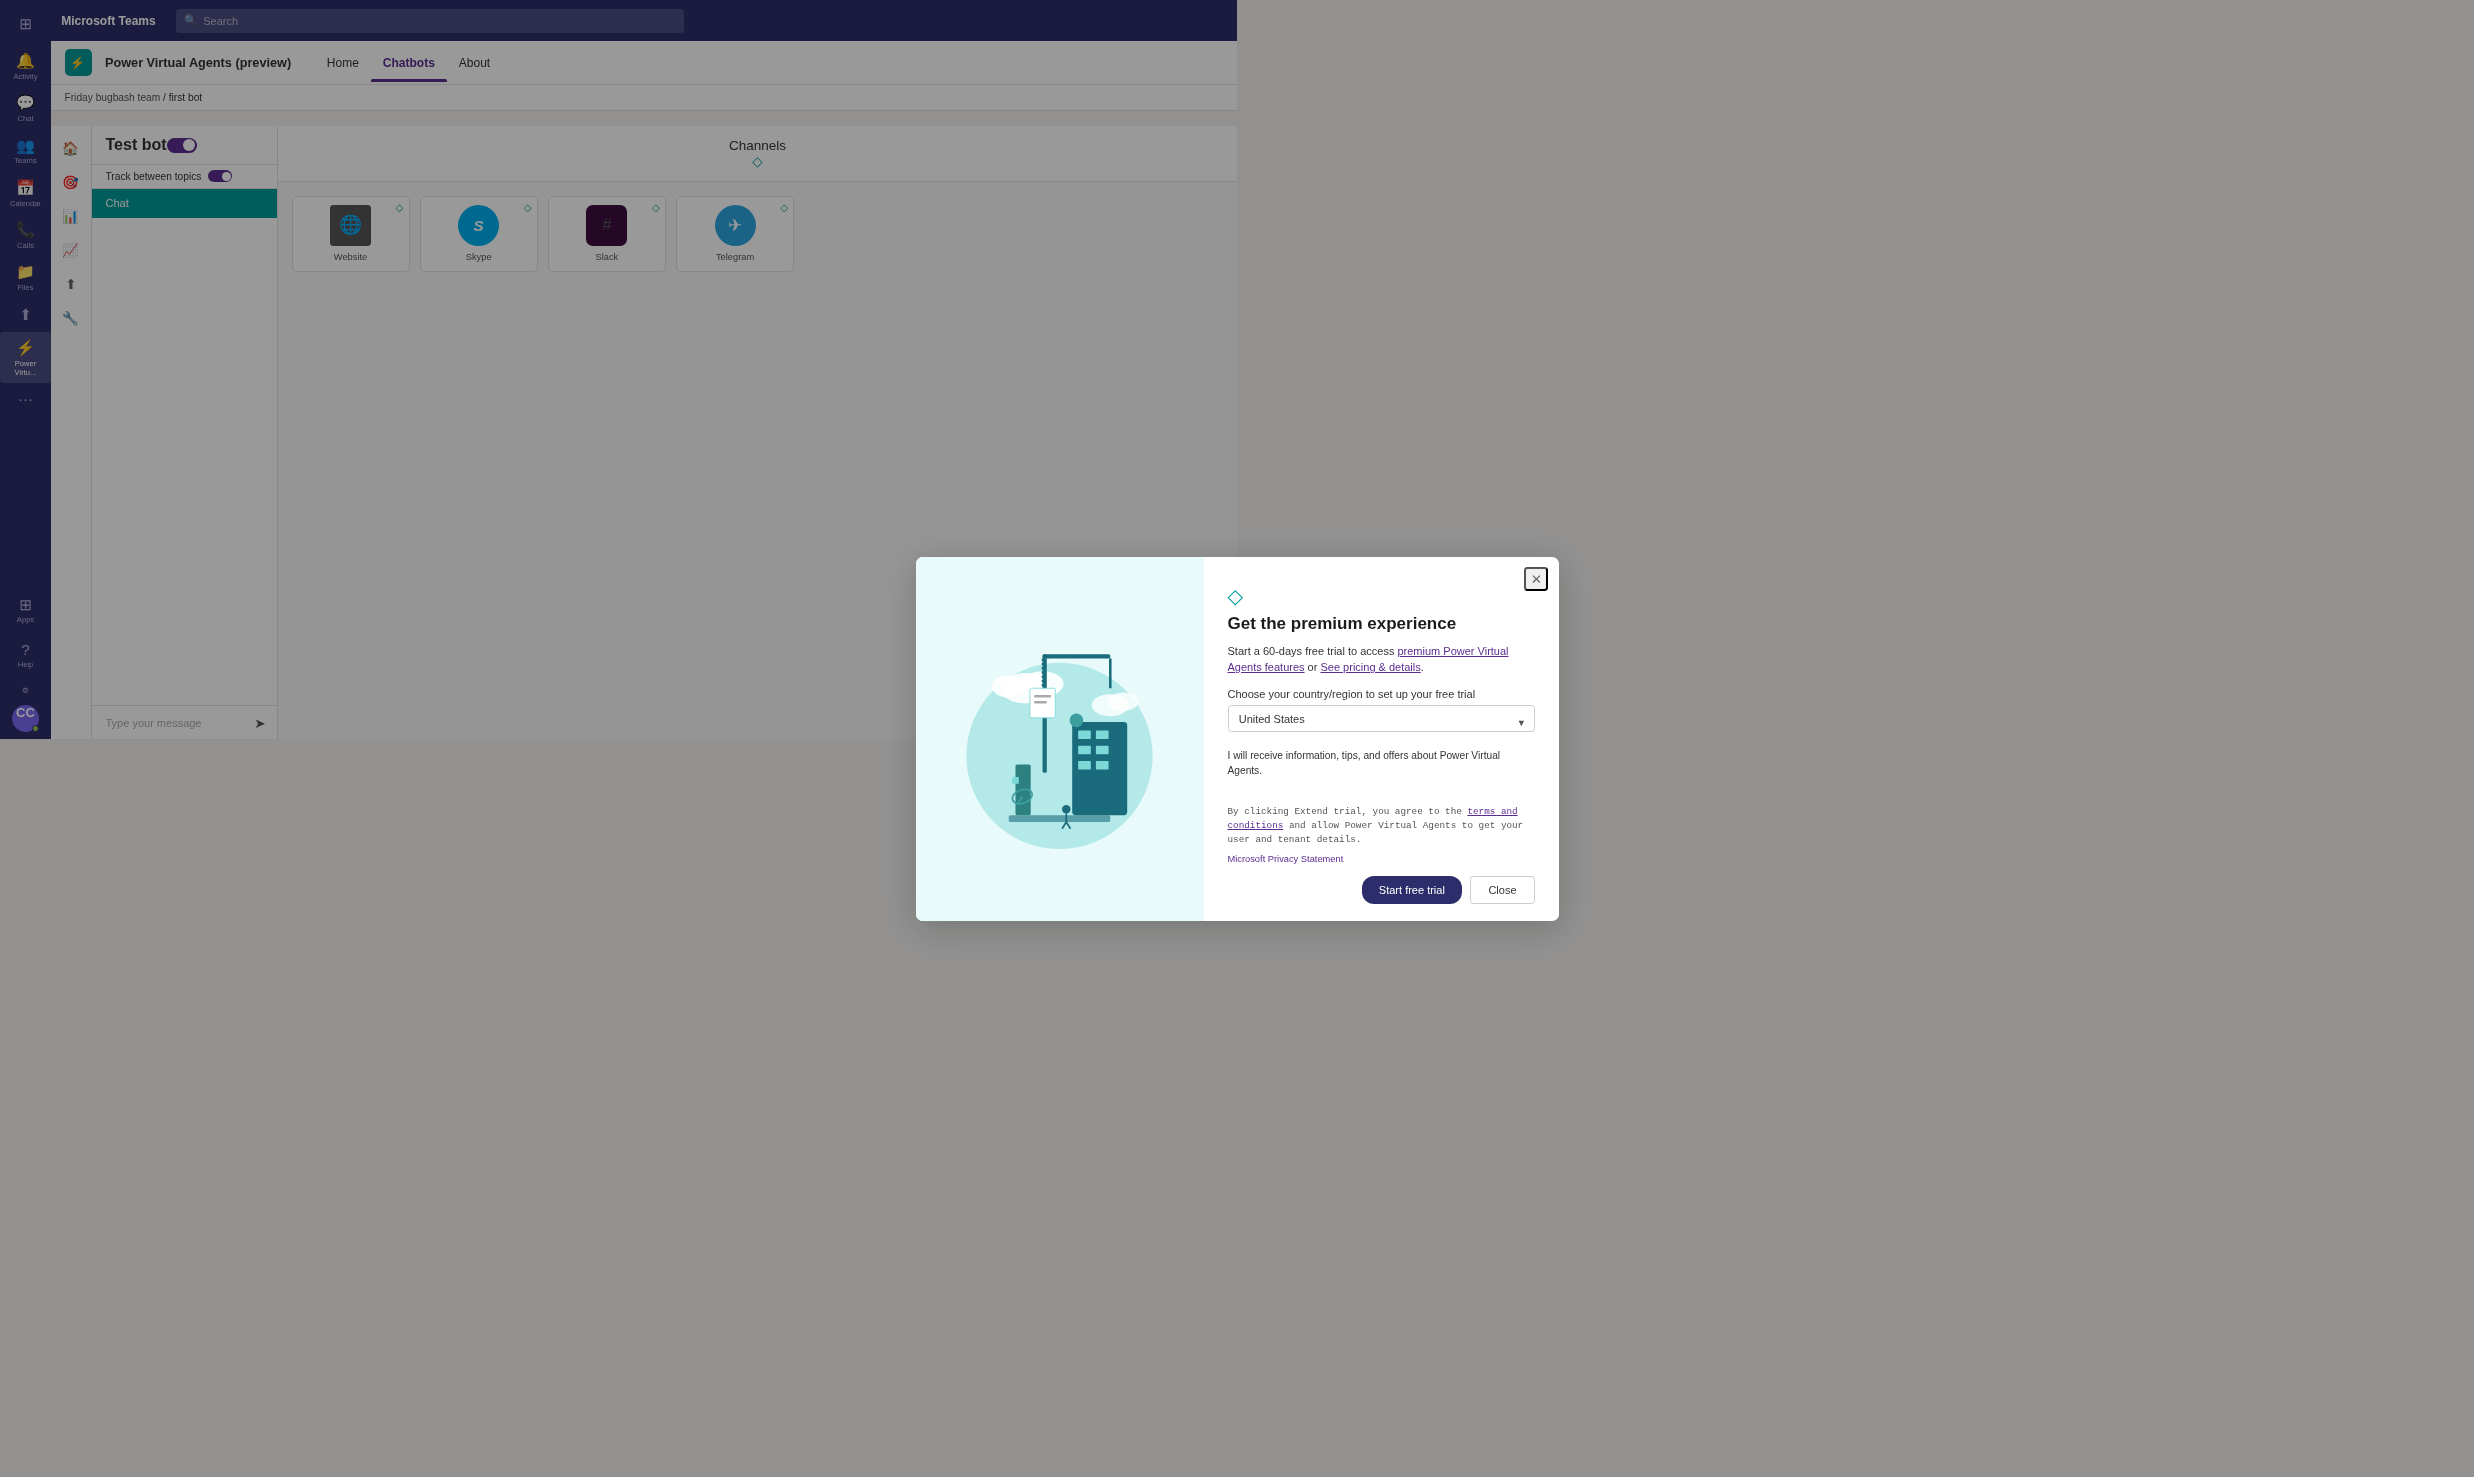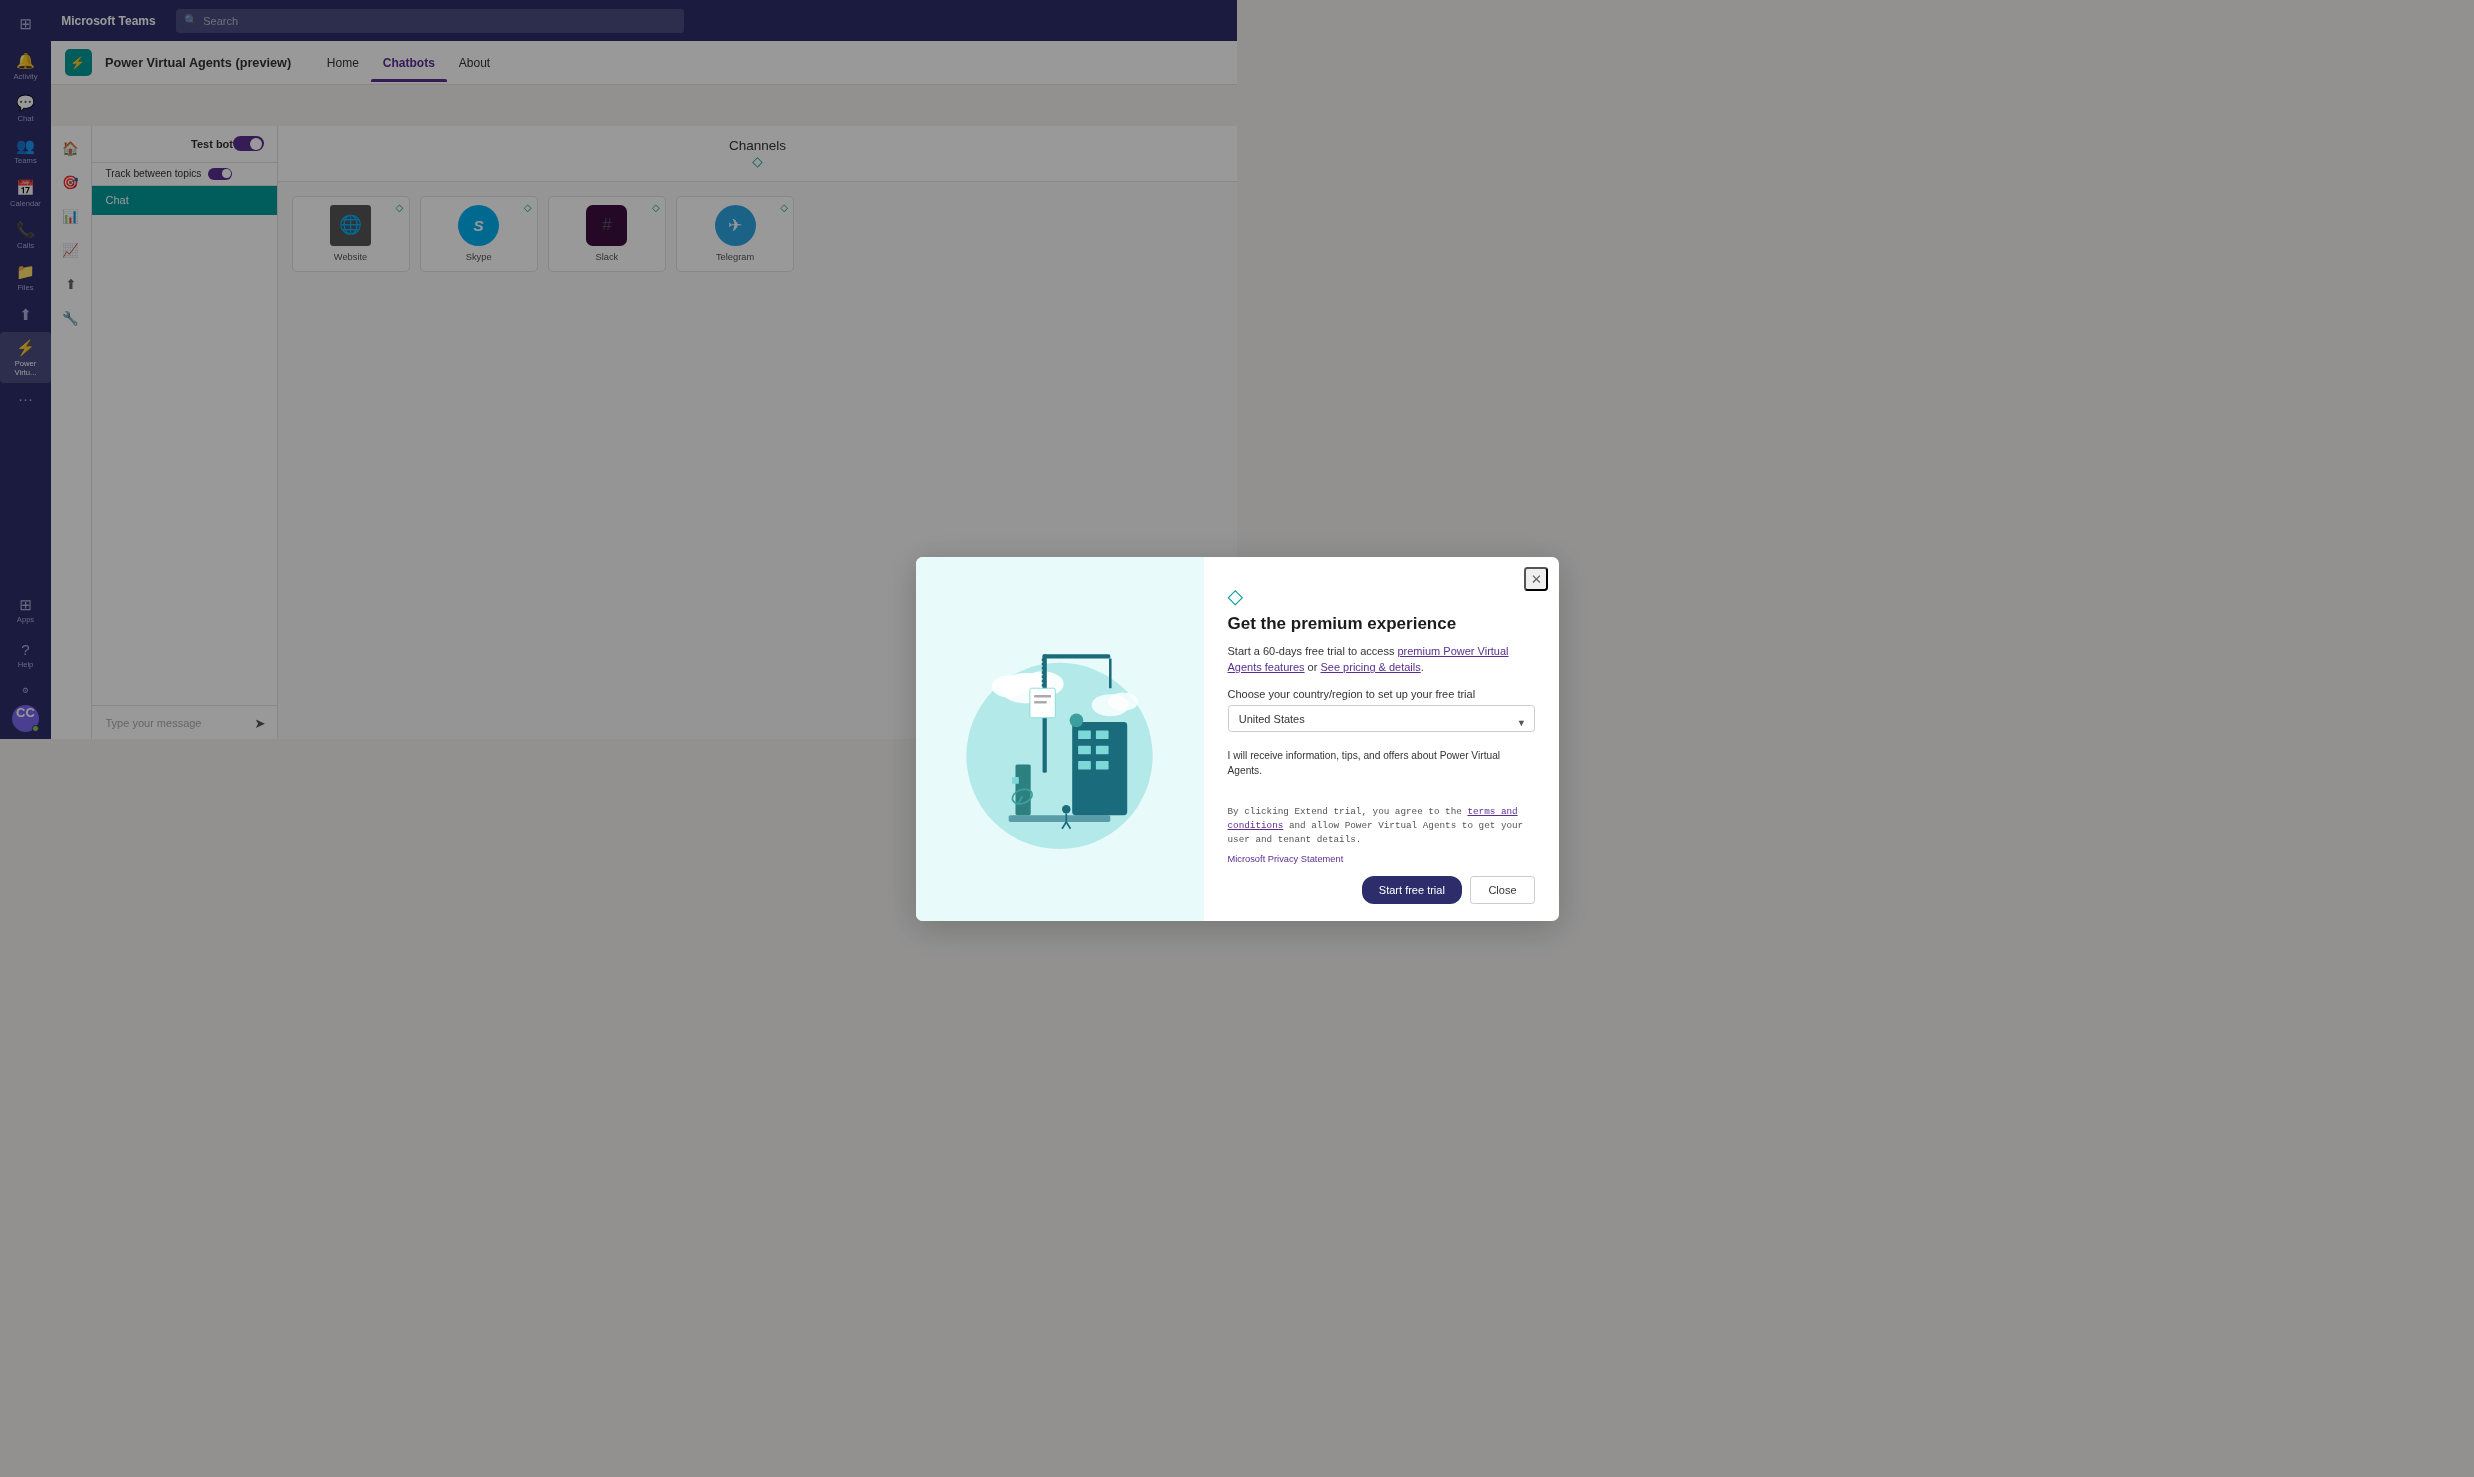--- a/index.html
+++ b/index.html
@@ -190,23 +190,23 @@
     
     .left-panel {
       position: absolute;
       left: 0; top: 0; width: 186px; bottom: 0;
       background: white;
       border-right: 0.8px solid #e1e1e1;
     }
     .left-panel-header {
       display: flex;
       align-items: center;
-      justify-content: flex-end;
+      justify-content: flex-start;
       padding: 10.2px 13.5px;
-      font-size: 11px;
+      font-size: 16px;
       font-weight: 600;
       color: #333;
       border-bottom: 0.8px solid #e1e1e1;
     }
     .toggle-track {
       width: 30.5px; height: 15.2px;
       background: #5c2d91;
       border-radius: 7.6px;
       position: relative;
       cursor: pointer;
@@ -542,20 +542,25 @@
   <div class="app-header">
     <div class="app-icon">⚡</div>
     <span class="app-name">Power Virtual Agents (preview)</span>
     <nav class="app-nav">
       <div class="app-nav-item">Home</div>
       <div class="app-nav-item active">Chatbots</div>
       <div class="app-nav-item">About</div>
     </nav>
   </div>
 
+  <div class="breadcrumb">
+    <a>Friday bugbash team</a>
+    <span> / </span>
+    <span>first bot</span>
+  </div>
 
   <div class="sec-sidebar">
     <div class="sec-sidebar-icon">🏠</div>
     <div class="sec-sidebar-icon">🎯</div>
     <div class="sec-sidebar-icon">📊</div>
     <div class="sec-sidebar-icon">📈</div>
     <div class="sec-sidebar-icon">⬆</div>
     <div class="sec-sidebar-icon">🔧</div>
   </div>
 

